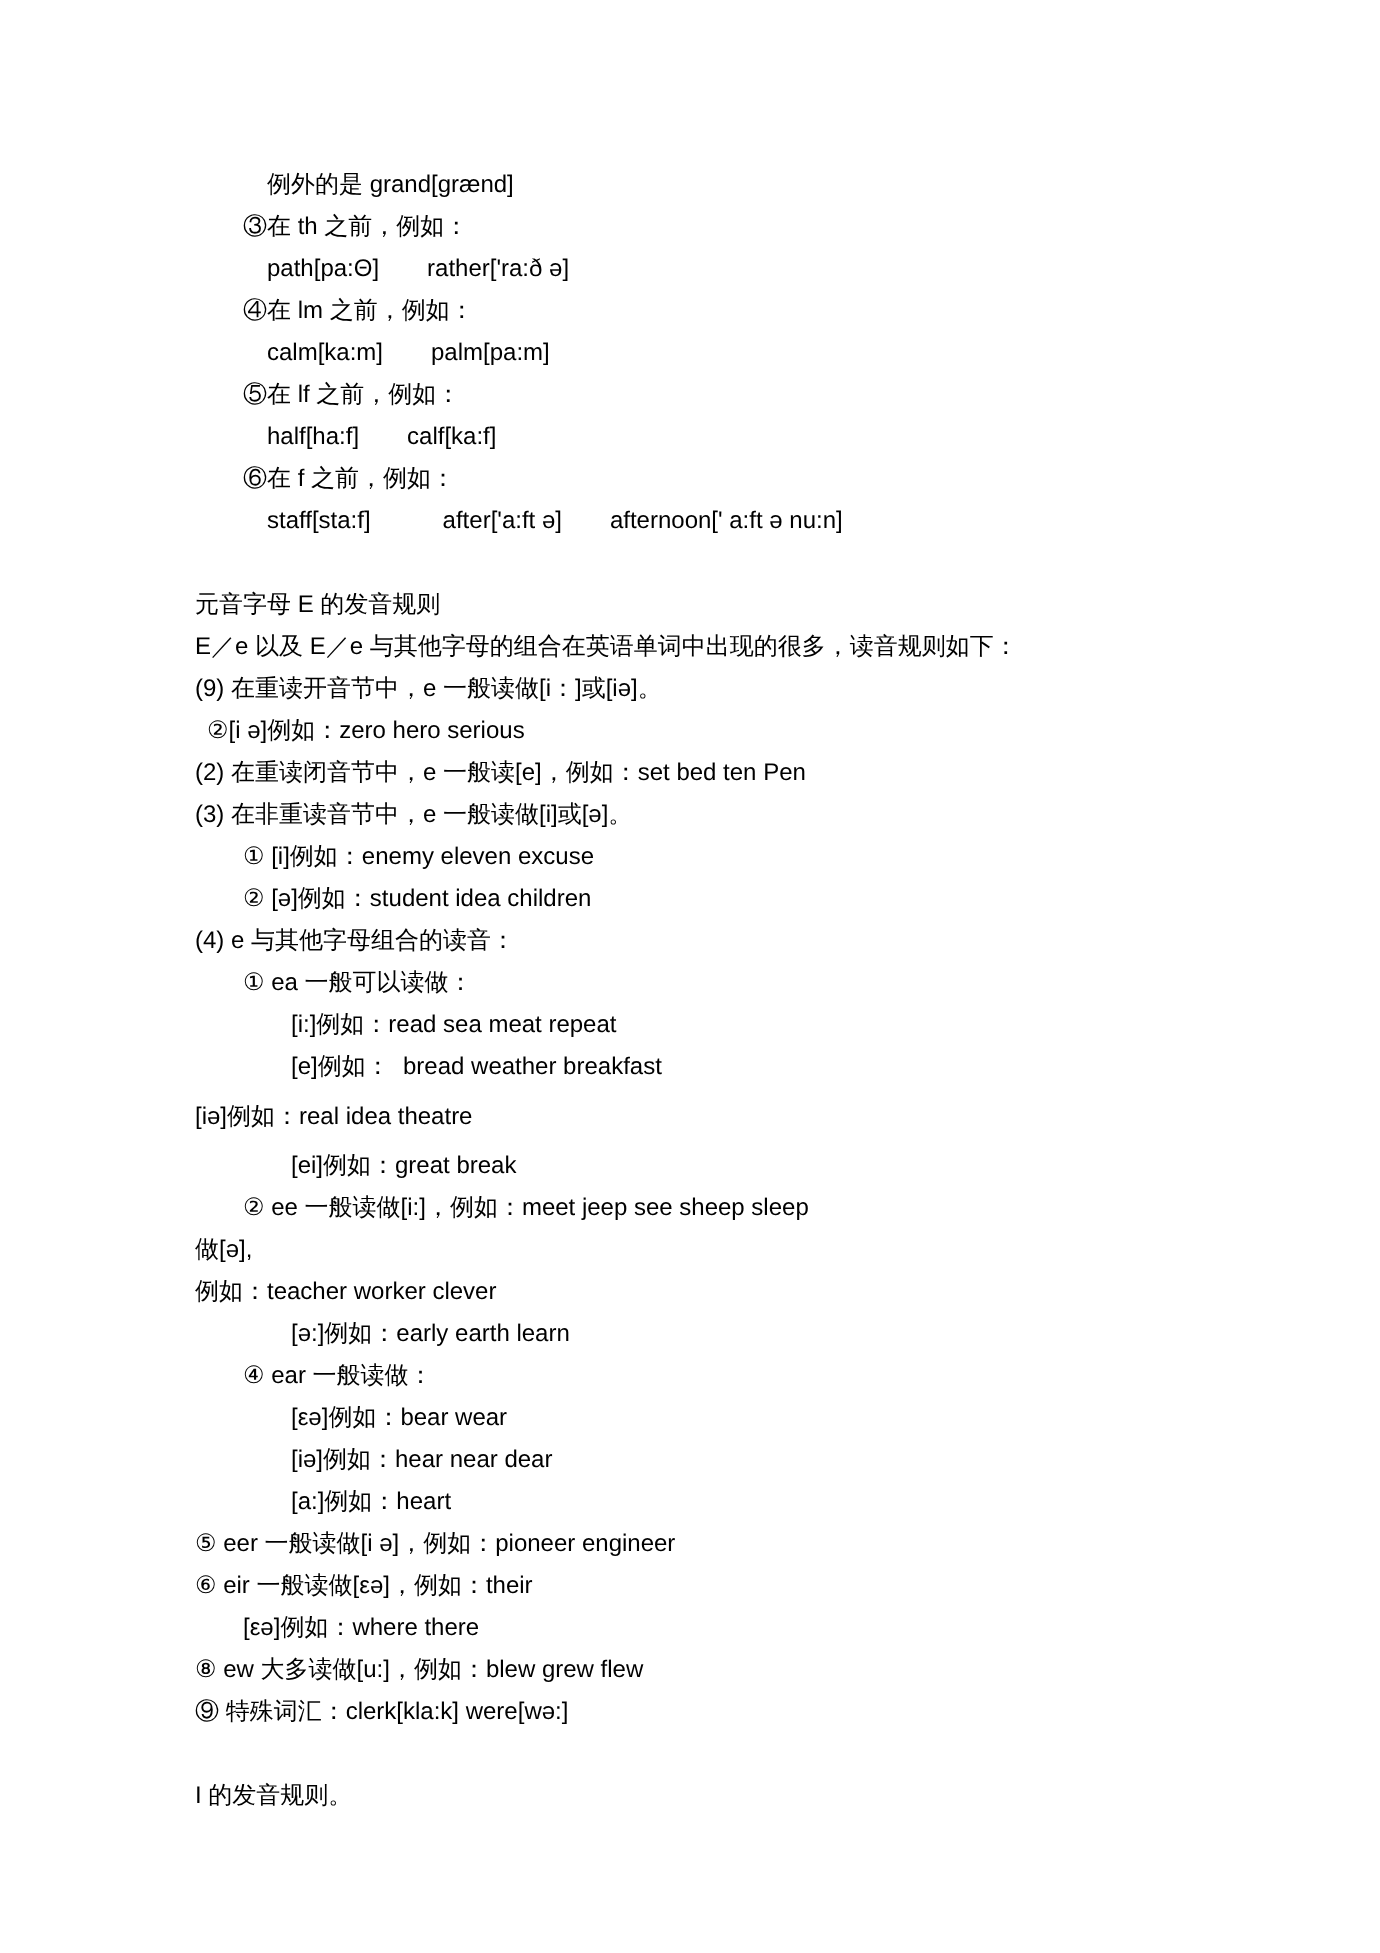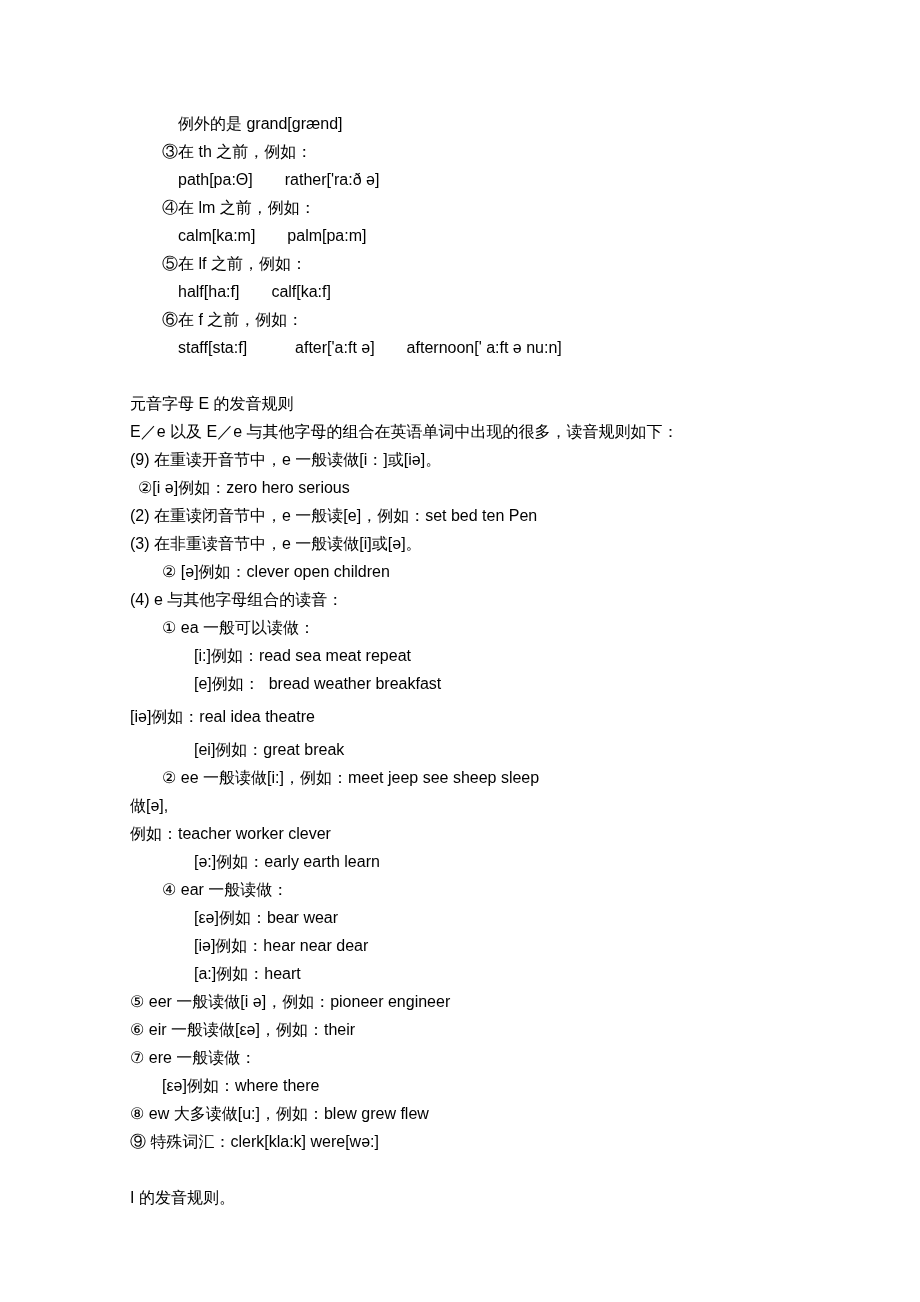--- a/index.html
+++ b/index.html
@@ -41,38 +41,38 @@
       <div class="line indent2">half[ha:f]　　calf[ka:f]</div>
       <div class="line indent1">⑥在 f 之前，例如：</div>
       <div class="line indent2">staff[sta:f]　　　after['a:ft ə]　　afternoon[' a:ft ə nu:n]</div>
       <div class="spacer"></div>
       <div class="line ">元音字母 E 的发音规则</div>
       <div class="line ">E／e 以及 E／e 与其他字母的组合在英语单词中出现的很多，读音规则如下：</div>
       <div class="line ">(9) 在重读开音节中，e 一般读做[i：]或[iə]。</div>
       <div class="line indent05">②[i ə]例如：zero hero serious</div>
       <div class="line ">(2) 在重读闭音节中，e 一般读[e]，例如：set bed ten Pen</div>
       <div class="line ">(3) 在非重读音节中，e 一般读做[i]或[ə]。</div>
-      <div class="line indent1">② [ə]例如：clever open children</div>
+      <div class="line indent1">① [i]例如：enemy eleven excuse</div>
+      <div class="line indent1">② [ə]例如：student idea children</div>
       <div class="line ">(4) e 与其他字母组合的读音：</div>
       <div class="line indent1">① ea 一般可以读做：</div>
       <div class="line indent3">[i:]例如：read sea meat repeat</div>
       <div class="line indent3">[e]例如：  bread weather breakfast</div>
       <div class="line indent3" style="padding: 5px 0px;">[iə]例如：real idea theatre</div>
       <div class="line indent3">[ei]例如：great break</div>
       <div class="line indent1">② ee 一般读做[i:]，例如：meet jeep see sheep sleep</div>
       <div class="line ">做[ə],</div>
       <div class="line ">例如：teacher worker clever</div>
       <div class="line indent3">[ə:]例如：early earth learn</div>
       <div class="line indent1">④ ear 一般读做：</div>
       <div class="line indent3">[εə]例如：bear wear</div>
       <div class="line indent3">[iə]例如：hear near dear</div>
       <div class="line indent3">[a:]例如：heart</div>
       <div class="line ">⑤ eer 一般读做[i ə]，例如：pioneer engineer</div>
       <div class="line ">⑥ eir 一般读做[εə]，例如：their</div>
-      <div class="line ">⑦ ere 一般读做：</div>
       <div class="line indent1">[εə]例如：where there</div>
       <div class="line ">⑧ ew 大多读做[u:]，例如：blew grew flew</div>
       <div class="line ">⑨ 特殊词汇：clerk[kla:k] were[wə:]</div>
       <div class="spacer"></div>
       <div class="line ">I 的发音规则。</div>
     </div>
 
 </div>
 
 </body></html>

